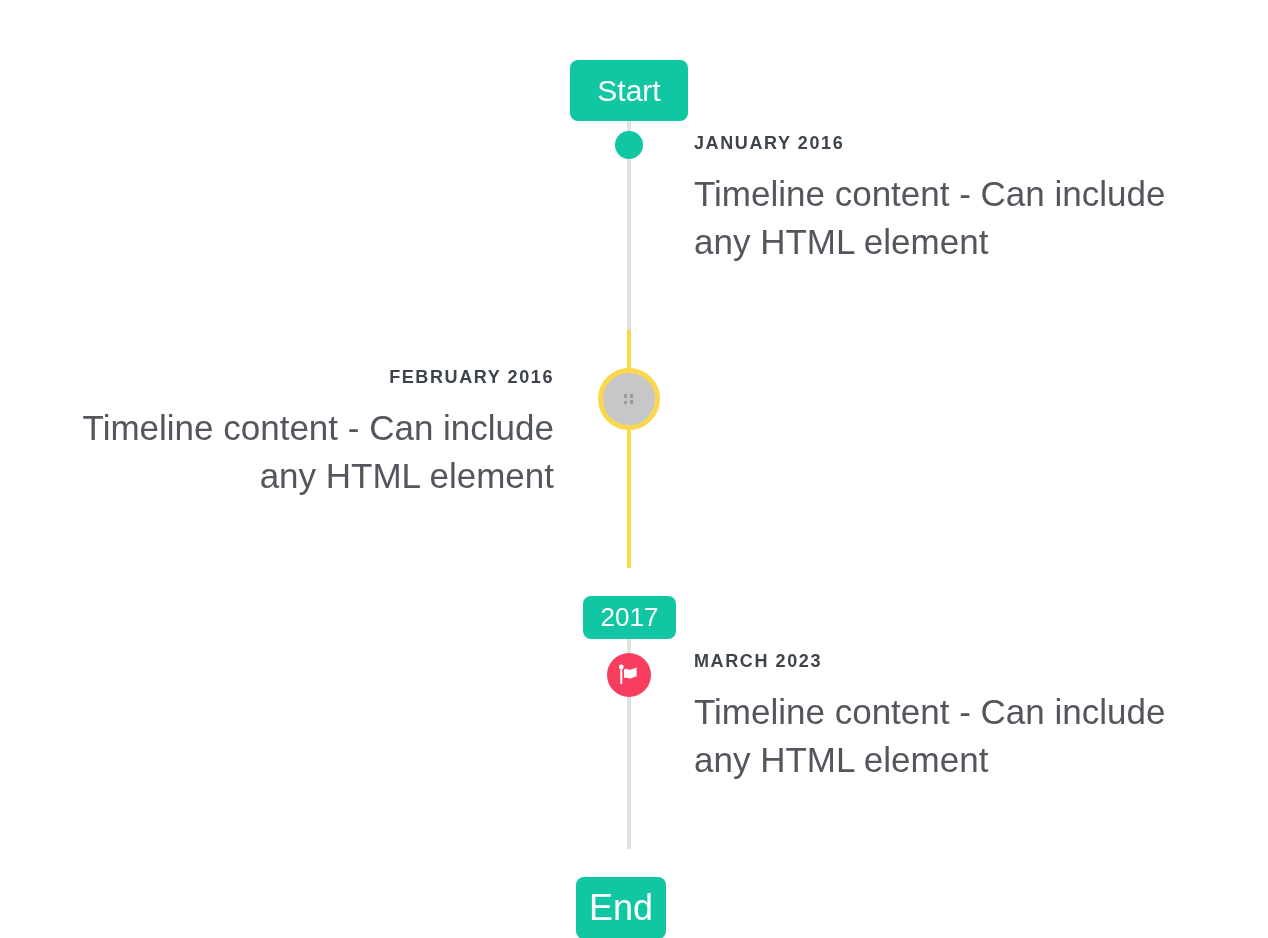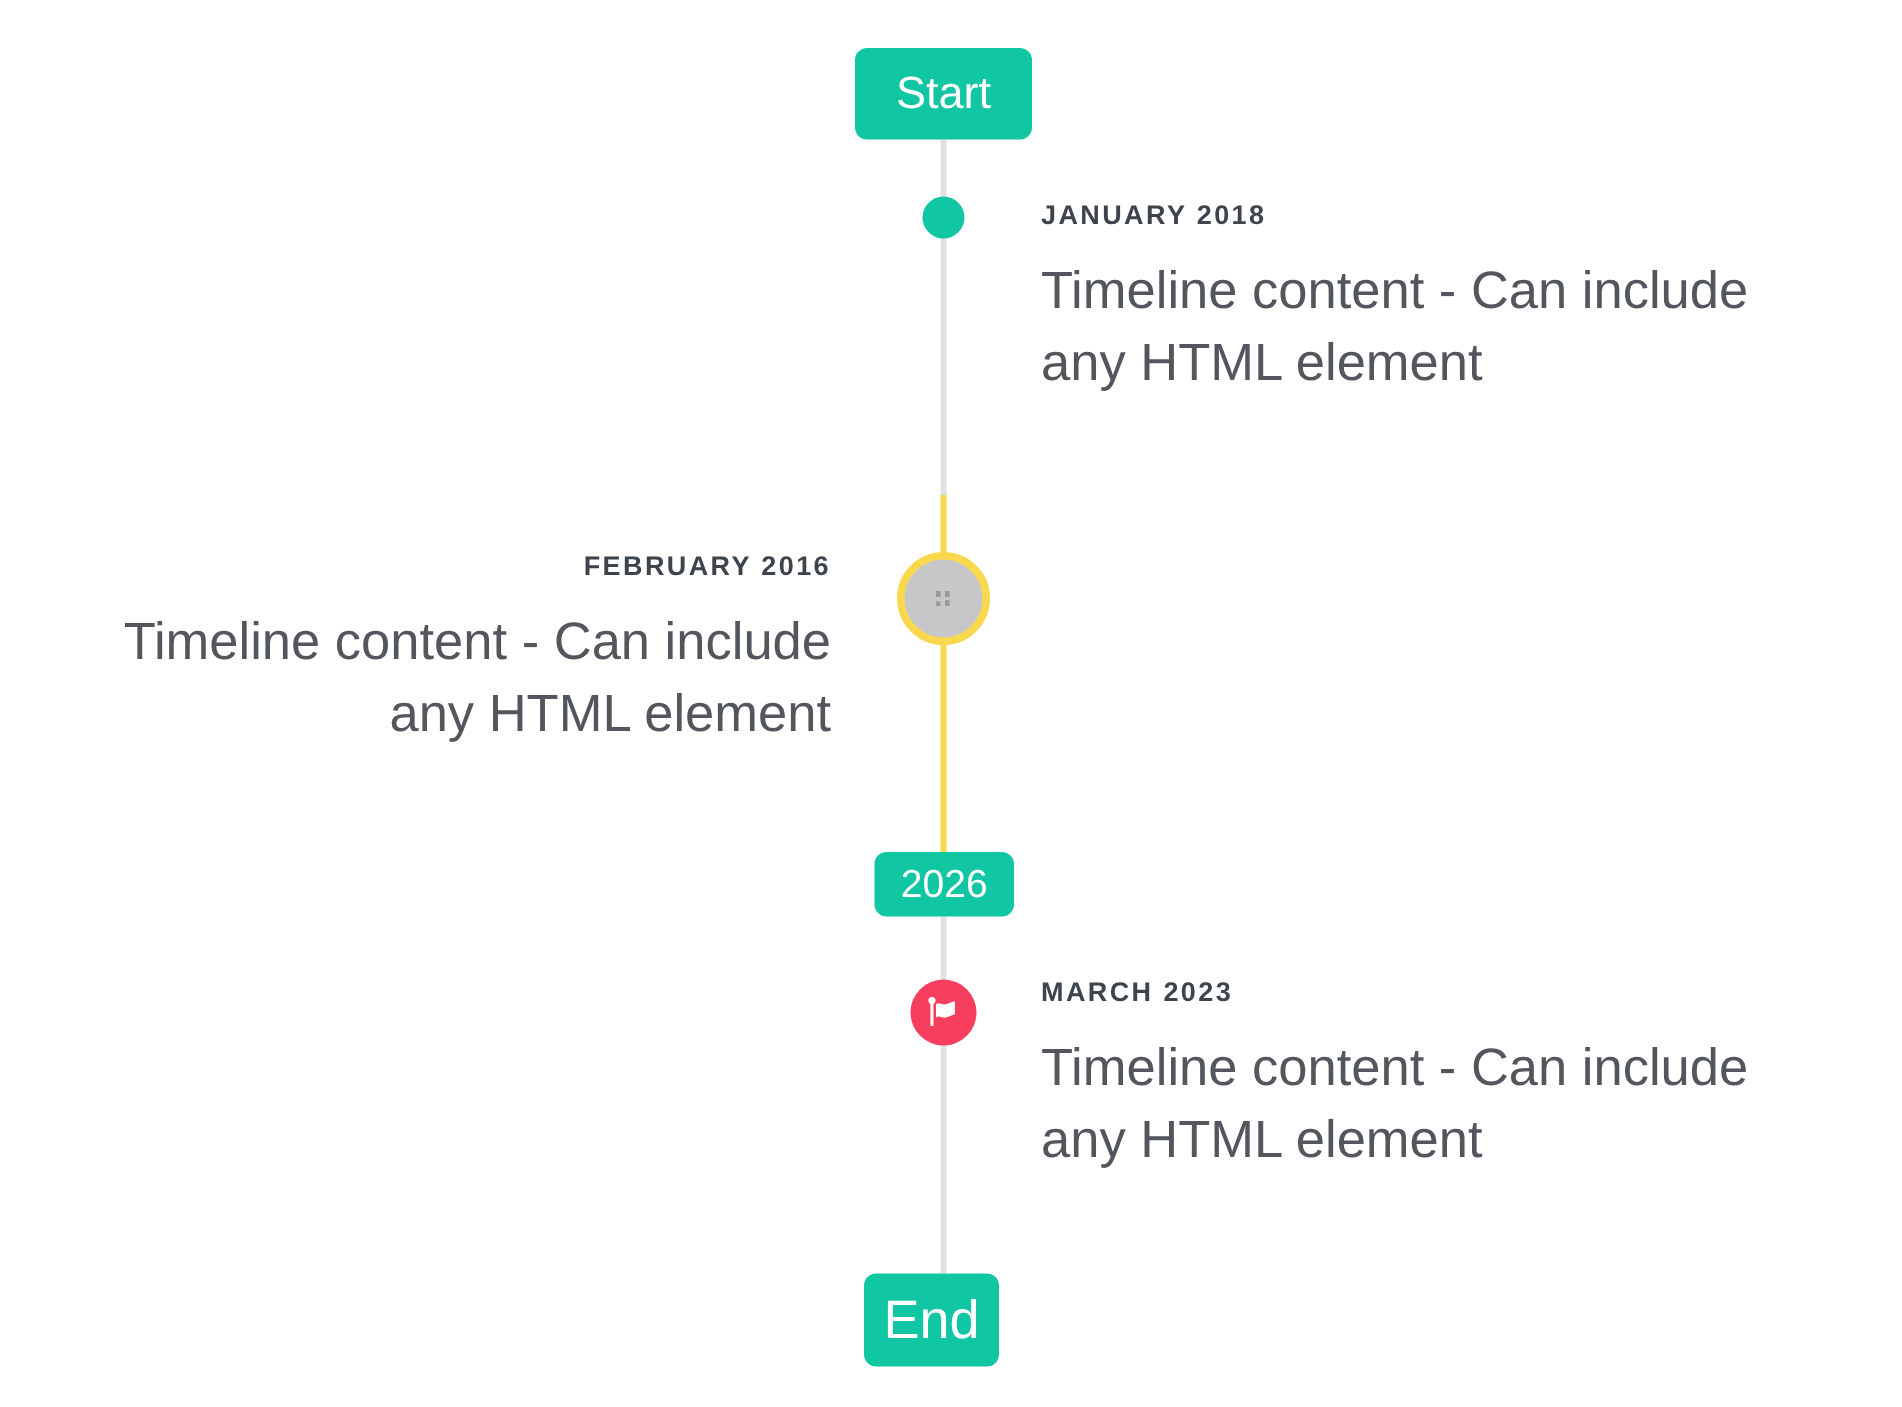--- a/index.html
+++ b/index.html
@@ -28,20 +28,21 @@
   .seg-bottom{top:611px;height:238px;background:var(--line-gray);}
 
   
   .badge{
     position:absolute;
     background:var(--accent-teal);
     color:var(--badge-text);
     border-radius:8px;
     display:flex;align-items:center;justify-content:center;
     box-sizing:border-box;
+    margin-top:28px;
   }
   .badge-start{left:570px;top:32px;width:118px;height:61px;font-size:30px;}
   .badge-year{left:583px;top:568px;width:93px;height:43px;font-size:26px;}
   .badge-end{left:576px;top:849px;width:90px;height:62px;font-size:36px;}
 
   
   .marker-dot{
     position:absolute;left:615px;top:131px;
     width:28px;height:28px;border-radius:50%;
     background:var(--accent-teal);
@@ -84,41 +85,41 @@
   <div class="vseg seg-top"></div>
   <div class="vseg seg-mid"></div>
   <div class="vseg seg-bottom"></div>
 
   <div class="badge badge-start">
     <span>Start</span>
   </div>
 
   <div class="marker-dot"></div>
   <div class="event event-jan">
-    <div class="event-title">JANUARY 2018</div>
+    <div class="event-title">JANUARY 2016</div>
     <div class="event-content">Timeline content - Can include any HTML element</div>
   </div>
 
   <div class="marker-image">
     <span style="display:flex;">
       <svg width="13" height="13" viewBox="0 0 13 13" aria-hidden="true">
         <rect x="1" y="1" width="3" height="4" fill="#9b9b9d"></rect>
         <rect x="7" y="1" width="3" height="4" fill="#9b9b9d"></rect>
         <rect x="1" y="8" width="3" height="3" fill="#9b9b9d"></rect>
         <rect x="7" y="7" width="3" height="4" fill="#9b9b9d"></rect>
       </svg>
     </span>
   </div>
   <div class="event event-feb">
     <div class="event-title">FEBRUARY 2016</div>
     <div class="event-content">Timeline content - Can include any HTML element</div>
   </div>
 
   <div class="badge badge-year">
-    <span>2026</span>
+    <span>2017</span>
   </div>
 
   <div class="marker-flag">
     <span style="display:flex;">
       <svg width="24" height="24" viewBox="0 0 24 24" aria-hidden="true">
         <circle cx="4.3" cy="4" r="2.4" fill="#ffffff"></circle>
         <rect x="3.3" y="4" width="2" height="17" fill="#ffffff"></rect>
         <path d="M7 6.4 C9.6 4.6 11.6 7.6 14.2 6.4 L19.6 4.4 L19.6 13.2 L14.2 15.2 C11.6 16.4 9.6 13.4 7 15.2 Z" fill="#ffffff"></path>
       </svg>
     </span>

